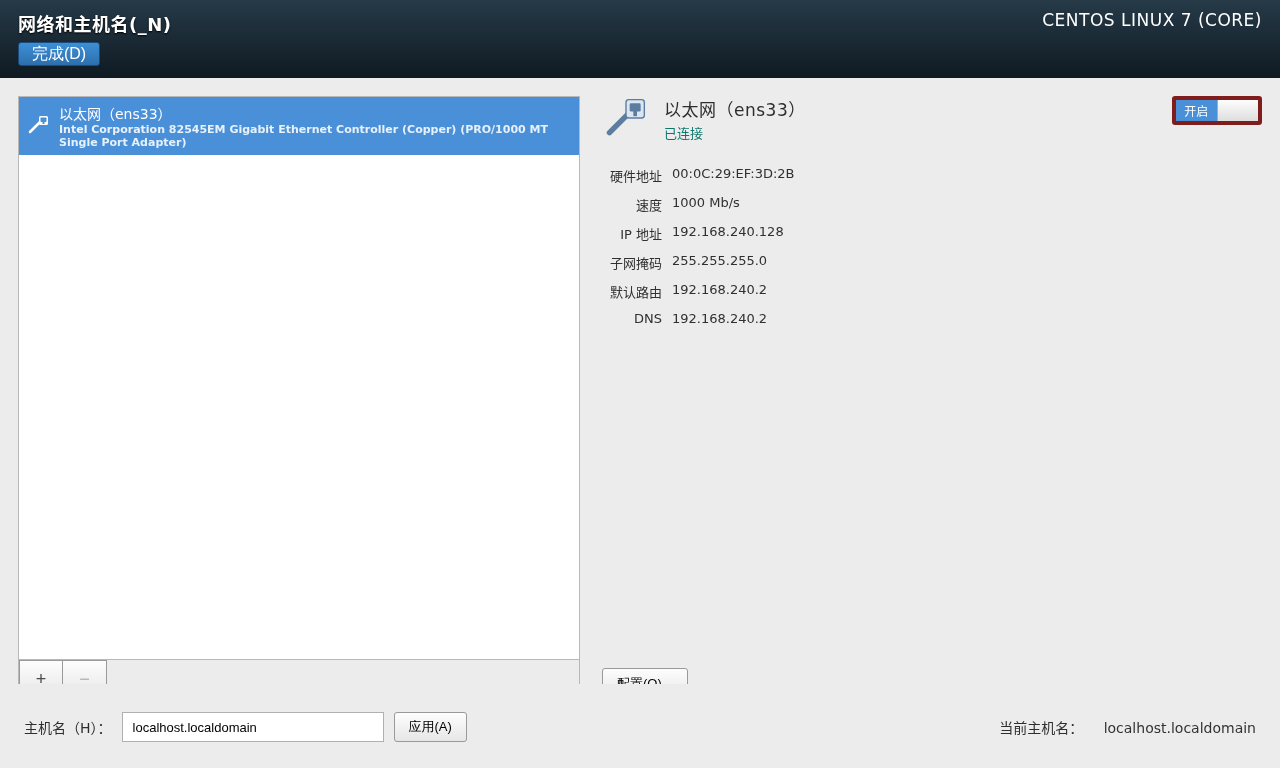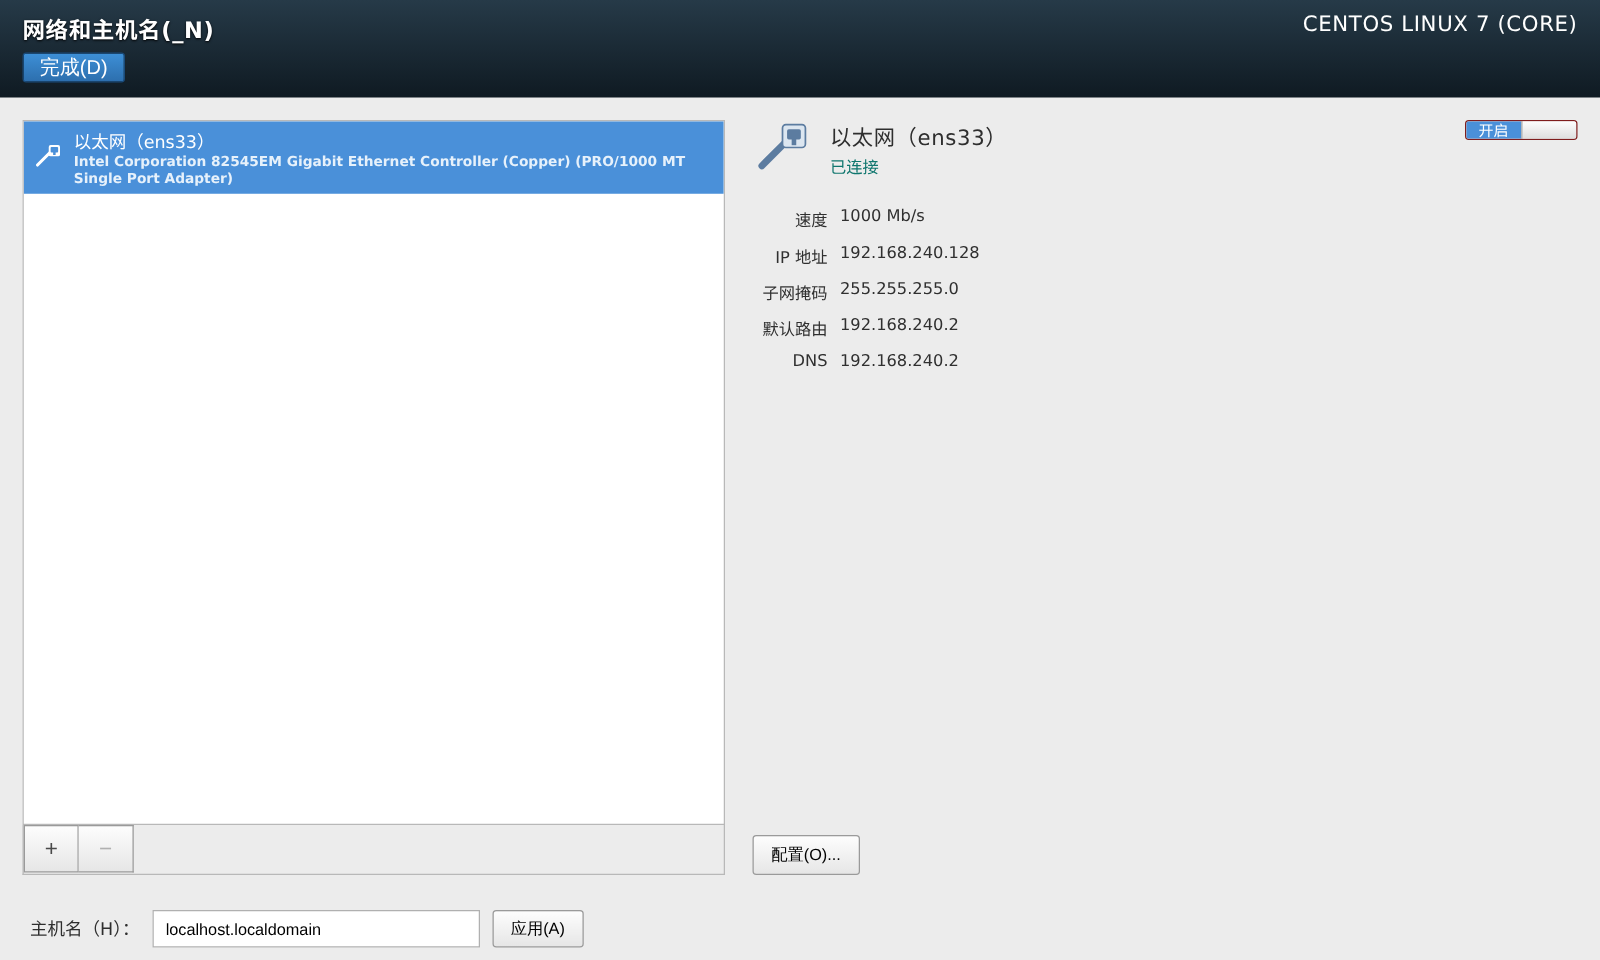--- a/index.html
+++ b/index.html
@@ -37,34 +37,34 @@
   .pm-btn.disabled { color: #b0b0b0; }
 
   
   .right-pane { flex: 1; display: flex; flex-direction: column; }
   .detail-head { display: flex; align-items: flex-start; gap: 14px; }
   .detail-head .big-icon { width: 48px; height: 44px; flex: none; }
   .detail-head .titleblock { flex: 1; }
   .detail-head .iface-title { font-size: 17px; letter-spacing: 0.5px; }
   .detail-head .iface-status { font-size: 13px; color: #0f766e; margin-top: 2px; }
 
-  .toggle { width: 90px; height: 16px; border: 1px solid #7f1d1d; border-radius: 3px; display: flex; overflow: hidden; font-size: 12px; cursor: pointer; }
+  .toggle { width: 90px; height: 29px; border: 4px solid #7f1d1d; border-radius: 3px; display: flex; overflow: hidden; font-size: 12px; cursor: pointer; }
   .toggle .on { flex: 1; background: #4a90d9; color: #fff; display: flex; align-items: center; justify-content: center; }
   .toggle .knob { flex: 1; background: linear-gradient(#fdfdfd,#dedede); border-left: 1px solid #aaa; }
 
   .detail-grid { margin-top: 24px; }
   .detail-row { display: flex; gap: 10px; margin-bottom: 10px; font-size: 13px; }
   .detail-row .lab { width: 60px; text-align: right; color: #303030; }
   .detail-row .val { color: #303030; }
 
   .cfg-row { margin-top: auto; display: flex; justify-content: flex-start; padding-bottom: 0; }
   .cfg-btn { height: 32px; padding: 0 14px; border: 1px solid #9a9a9a; border-radius: 3px; background: linear-gradient(#fdfdfd,#e6e6e6); font-size: 13px; cursor: pointer; }
 
   
-  .bottom { position: absolute; left: 0; right: 0; bottom: 0; height: 68px; padding: 18px 24px 0 24px; display: flex; align-items: center; background: #ececec; }
+  .bottom { position: absolute; left: 0; right: 0; bottom: 16px; height: 68px; padding: 18px 24px 0 24px; display: flex; align-items: center; background: #ececec; }
   .hn-label { font-size: 14px; margin-right: 10px; }
   .hn-input { width: 262px; height: 30px; border: 1px solid #b0b0b0; background: #fff; padding: 0 10px; font-size: 13px; }
   .apply-btn { margin-left: 10px; height: 30px; padding: 0 14px; border: 1px solid #9a9a9a; border-radius: 3px; background: linear-gradient(#fdfdfd,#e6e6e6); font-size: 13px; cursor: pointer; }
   .cur-hn-wrap { margin-left: auto; font-size: 14px; }
   .cur-hn-wrap .label { margin-right: 16px; }
   .cur-hn-wrap .val { color: #333; }
 </style>
 </head>
 <body>
 
@@ -113,20 +113,24 @@
         <div class="iface-status">已连接</div>
       </div>
       <div class="toggle">
         <div class="on">开启</div>
         <div class="knob"></div>
       </div>
     </div>
 
     <div class="detail-grid">
       <div class="detail-row">
+          <div class="lab">硬件地址</div>
+          <div class="val">00:0C:29:EF:3D:2B</div>
+        </div>
+      <div class="detail-row">
           <div class="lab">速度</div>
           <div class="val">1000 Mb/s</div>
         </div>
       <div class="detail-row">
           <div class="lab">IP 地址</div>
           <div class="val">192.168.240.128</div>
         </div>
       <div class="detail-row">
           <div class="lab">子网掩码</div>
           <div class="val">255.255.255.0</div>
@@ -144,13 +148,17 @@
     <div class="cfg-row">
       <button class="cfg-btn">配置(O)...</button>
     </div>
   </div>
 </div>
 
 <div class="bottom">
   <span class="hn-label">主机名（H）：</span>
   <input class="hn-input" type="text" value="localhost.localdomain" style="">
   <button class="apply-btn">应用(A)</button>
+  <span class="cur-hn-wrap">
+    <span class="label">当前主机名：</span>
+    <span class="val">localhost.localdomain</span>
+  </span>
 </div>
 
 </body></html>

